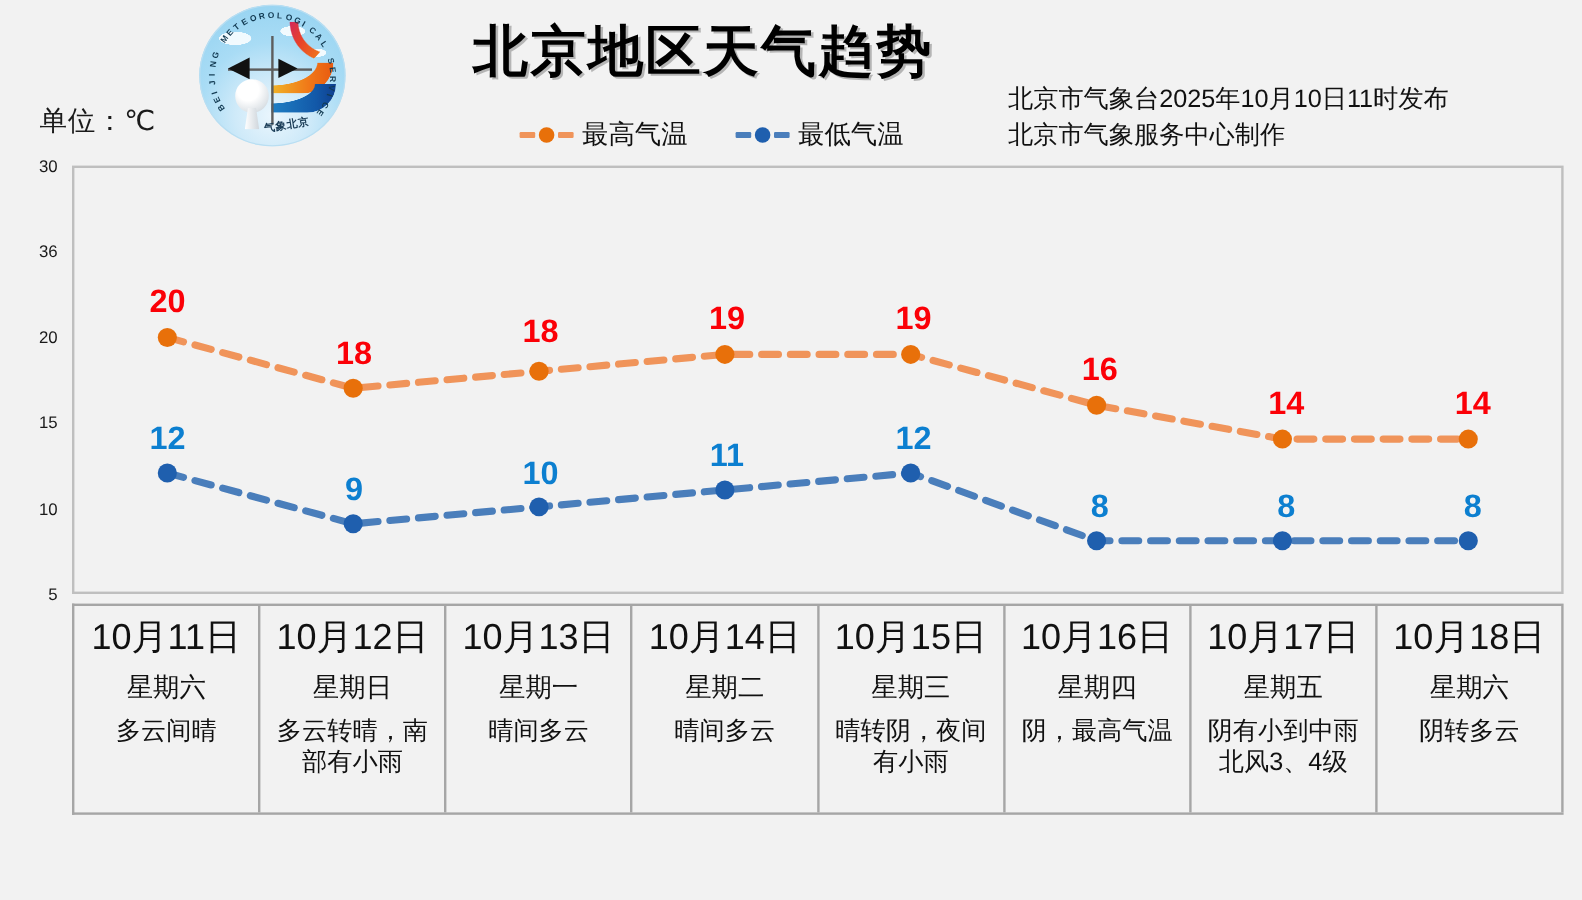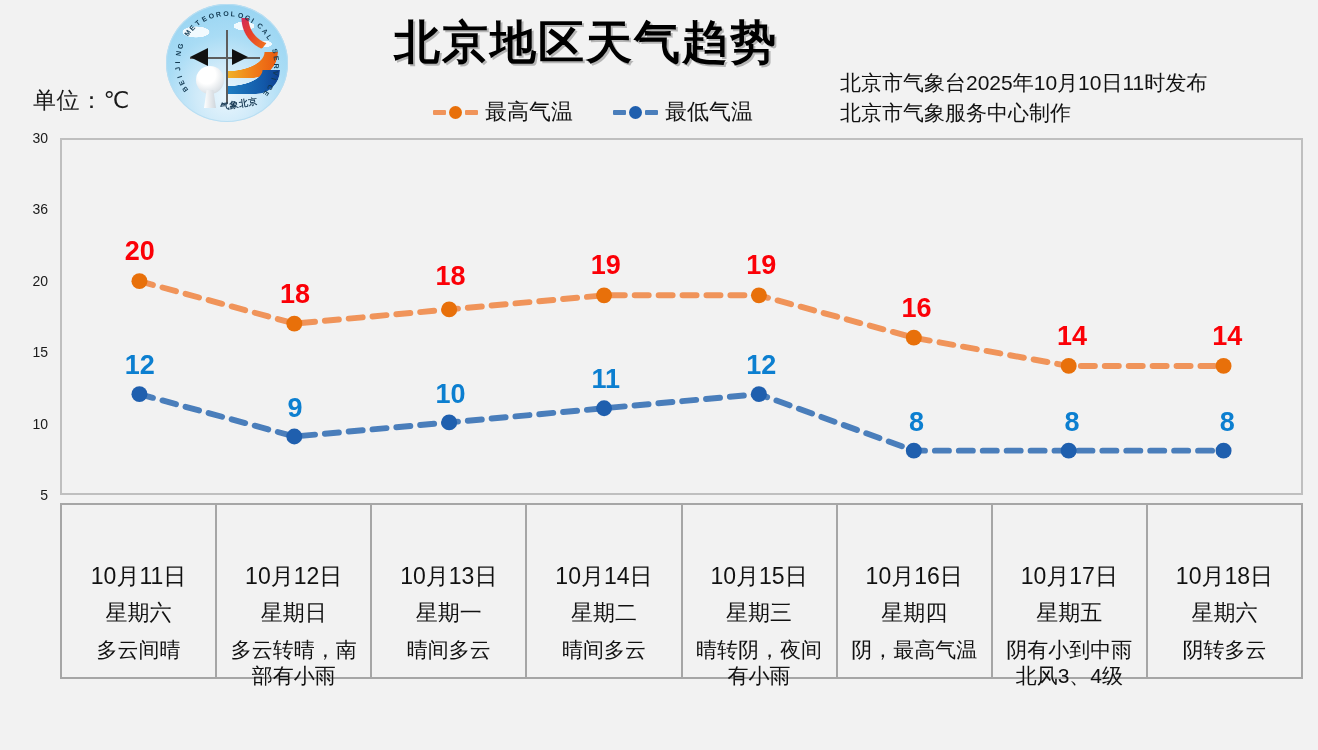--- a/index.html
+++ b/index.html
@@ -277,24 +277,23 @@
     flex: 1 1 0;
     border-right: 2px solid #a6a6a6;
     box-sizing: border-box;
     padding: 11px 6px 6px 6px;
     text-align: center;
     display: flex;
     flex-direction: column;
     gap: 13px;
   }
   .day-date {
-    font-size: 23px;
+    font-size: 30px;
     color: #111111;
     line-height: 1.05;
-    margin-top: 48px;
   }
   .day-week {
     font-size: 22px;
     color: #111111;
     line-height: 1.05;
   }
   .day-desc {
     font-size: 21px;
     color: #111111;
     line-height: 1.25;

